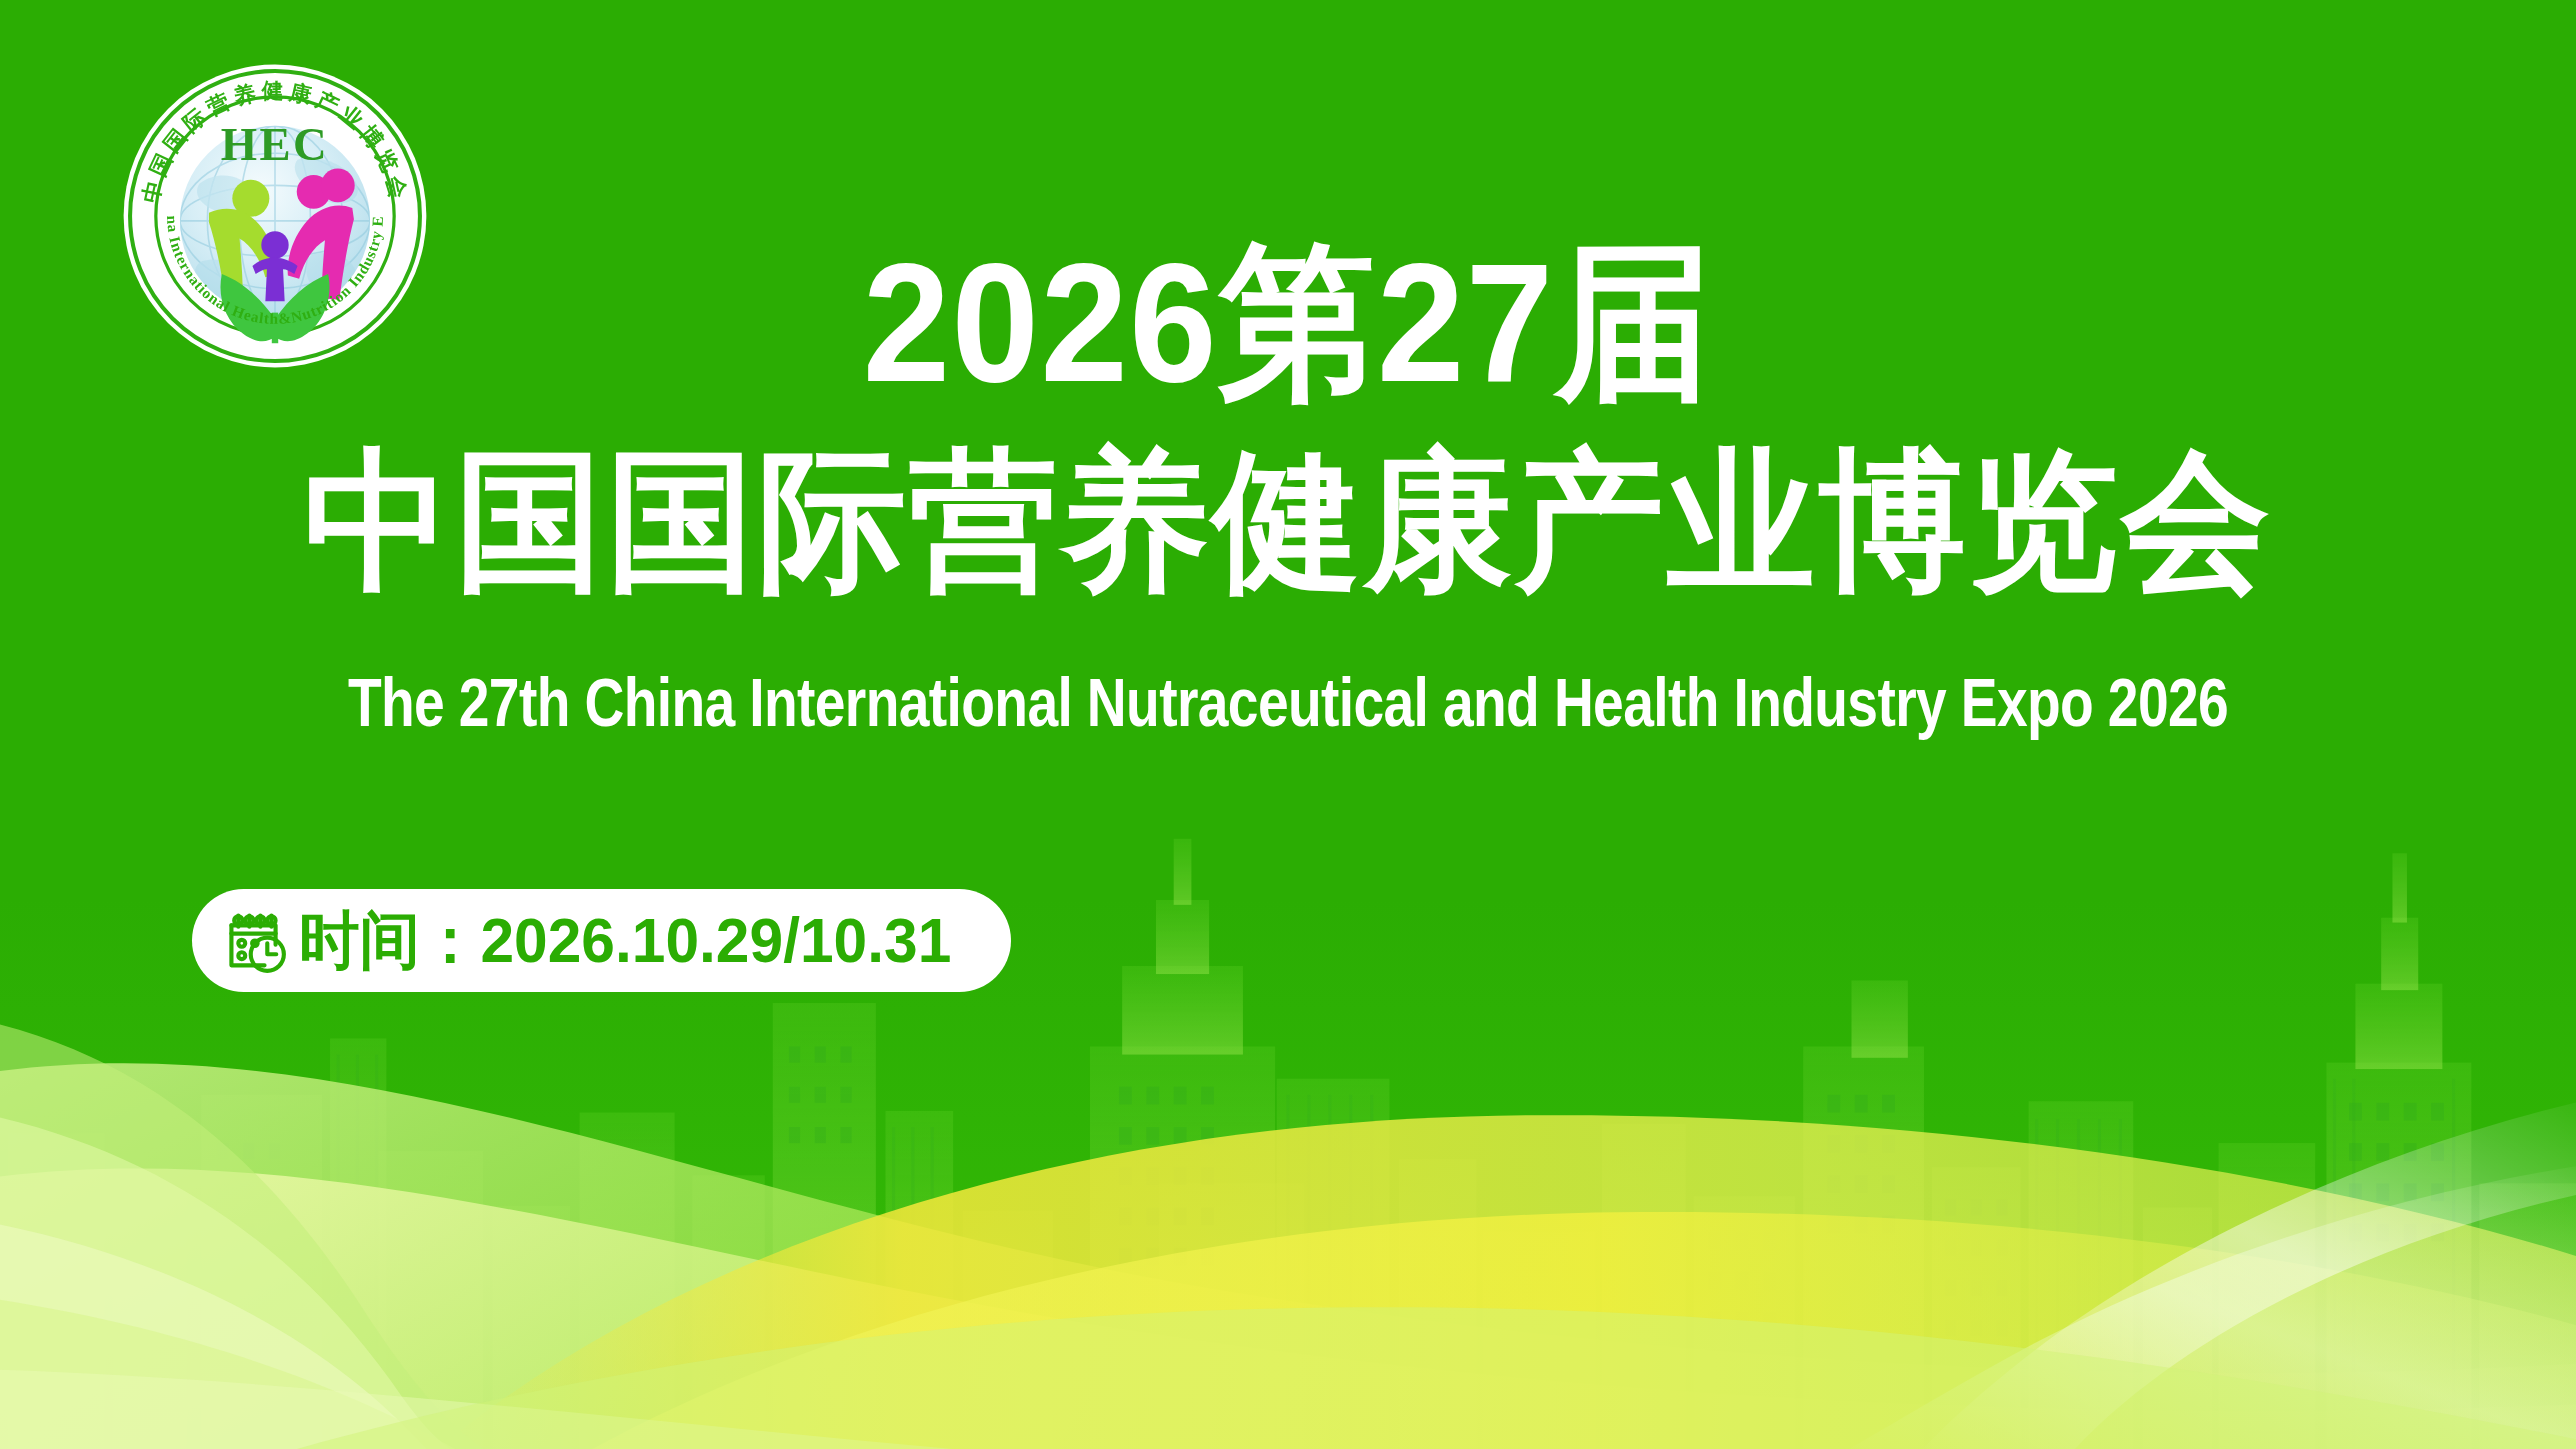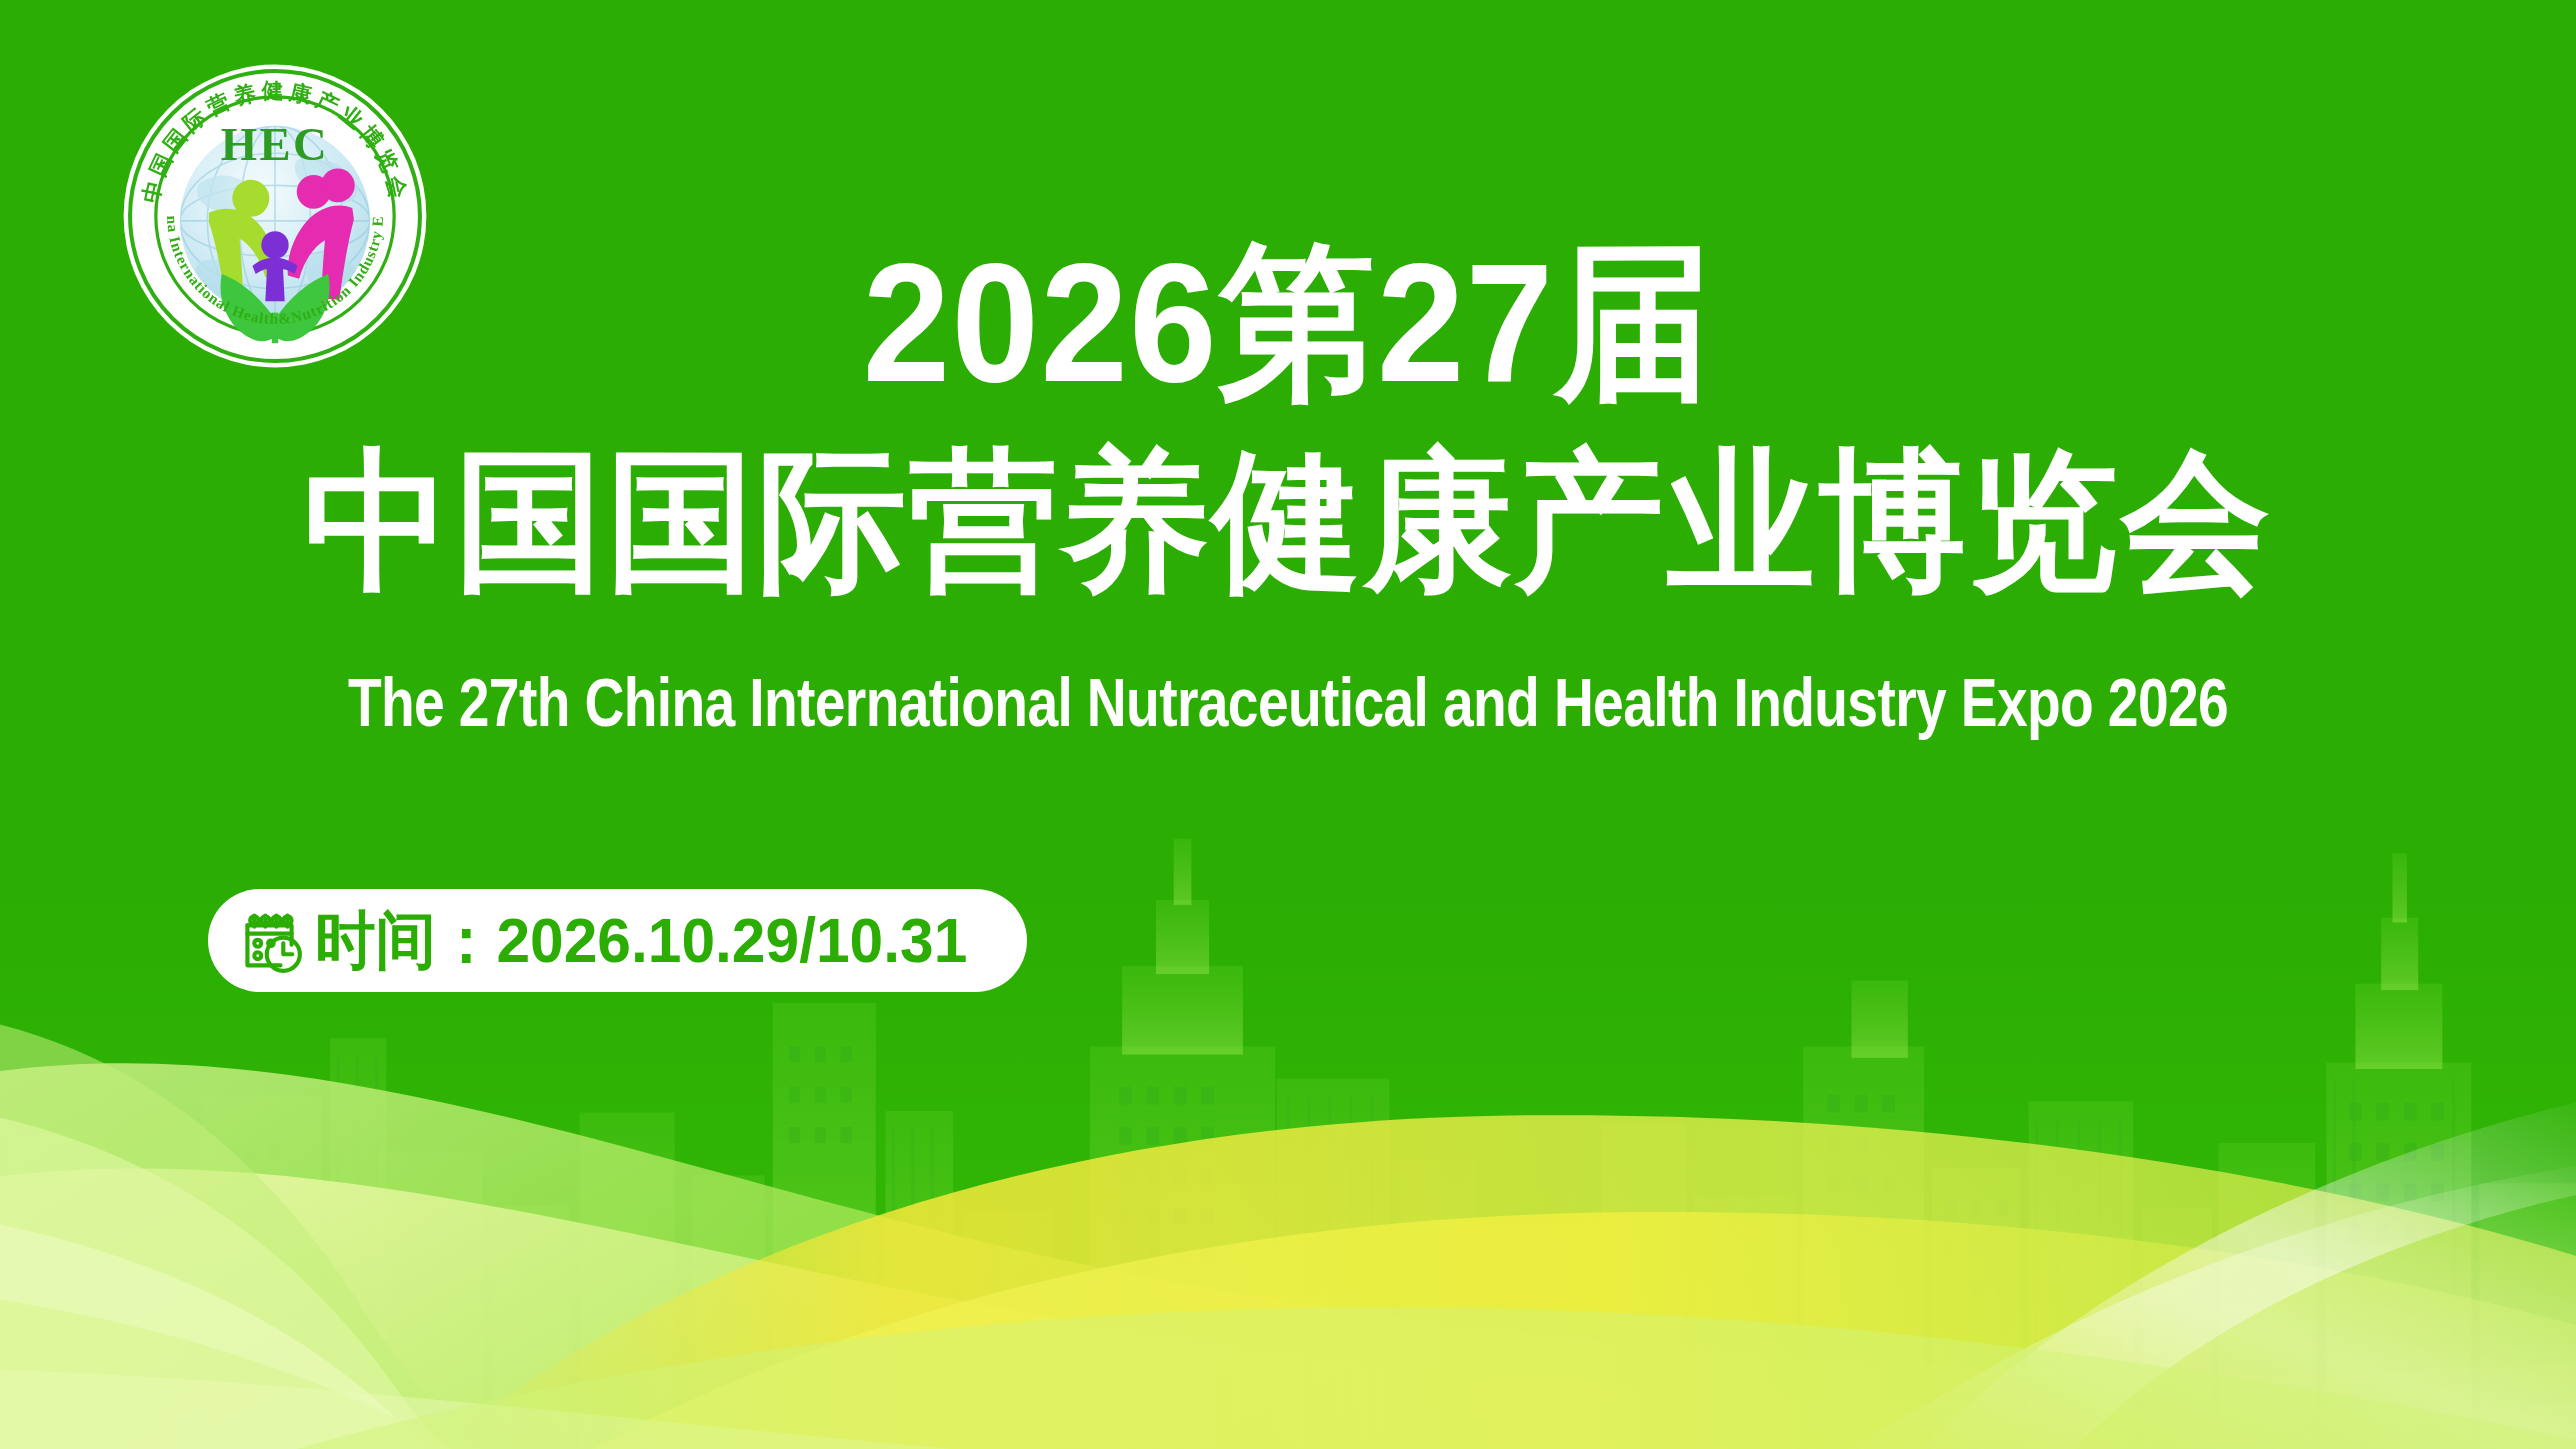--- a/index.html
+++ b/index.html
@@ -61,21 +61,21 @@
     font-size:69px;
     line-height:76px;
     font-weight:bold;
     letter-spacing:-0.8px;
     font-family:"Liberation Sans", sans-serif;
     transform:scaleX(0.80);
   }
 
   
   #pill-row {
-    position:absolute; left:208px; top:889px;
+    position:absolute; left:192px; top:889px;
     display:flex; align-items:center; gap:34px;
   }
   .pill {
     height:103px;
     background:#ffffff;
     border-radius:52px;
     display:flex; align-items:center;
     padding:0 32px 0 27px;
     gap:11.3px;
   }

